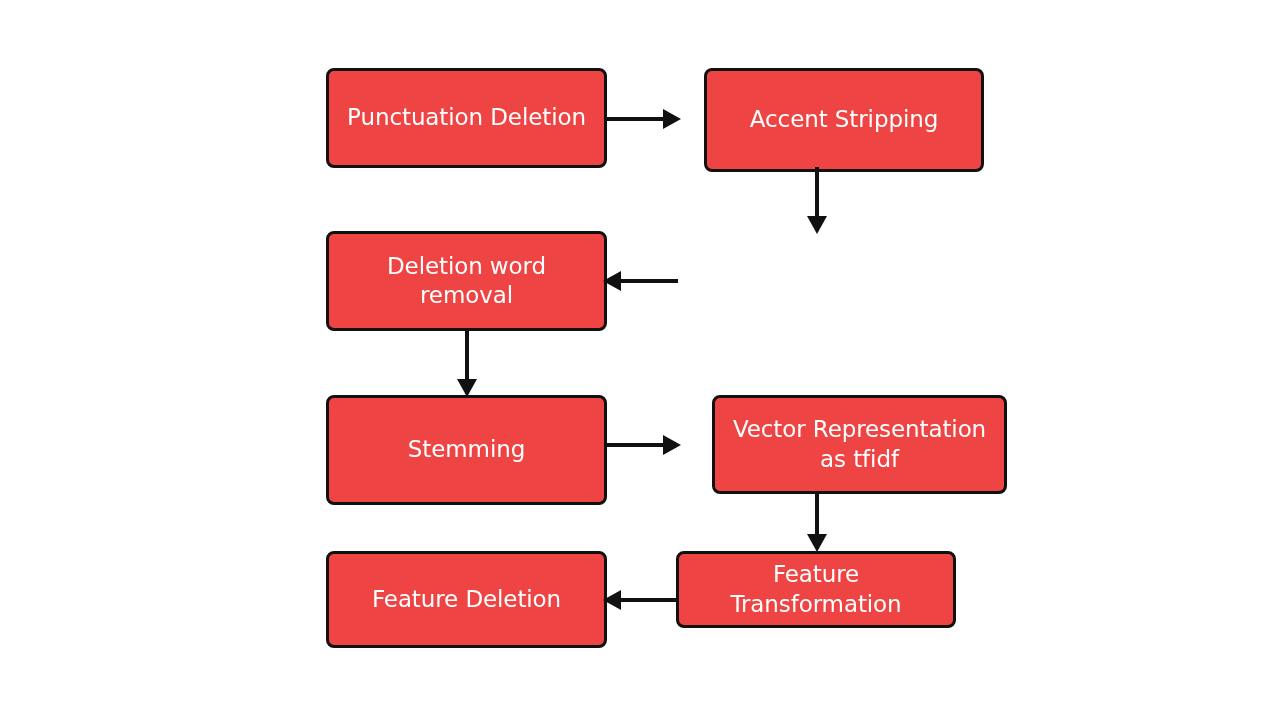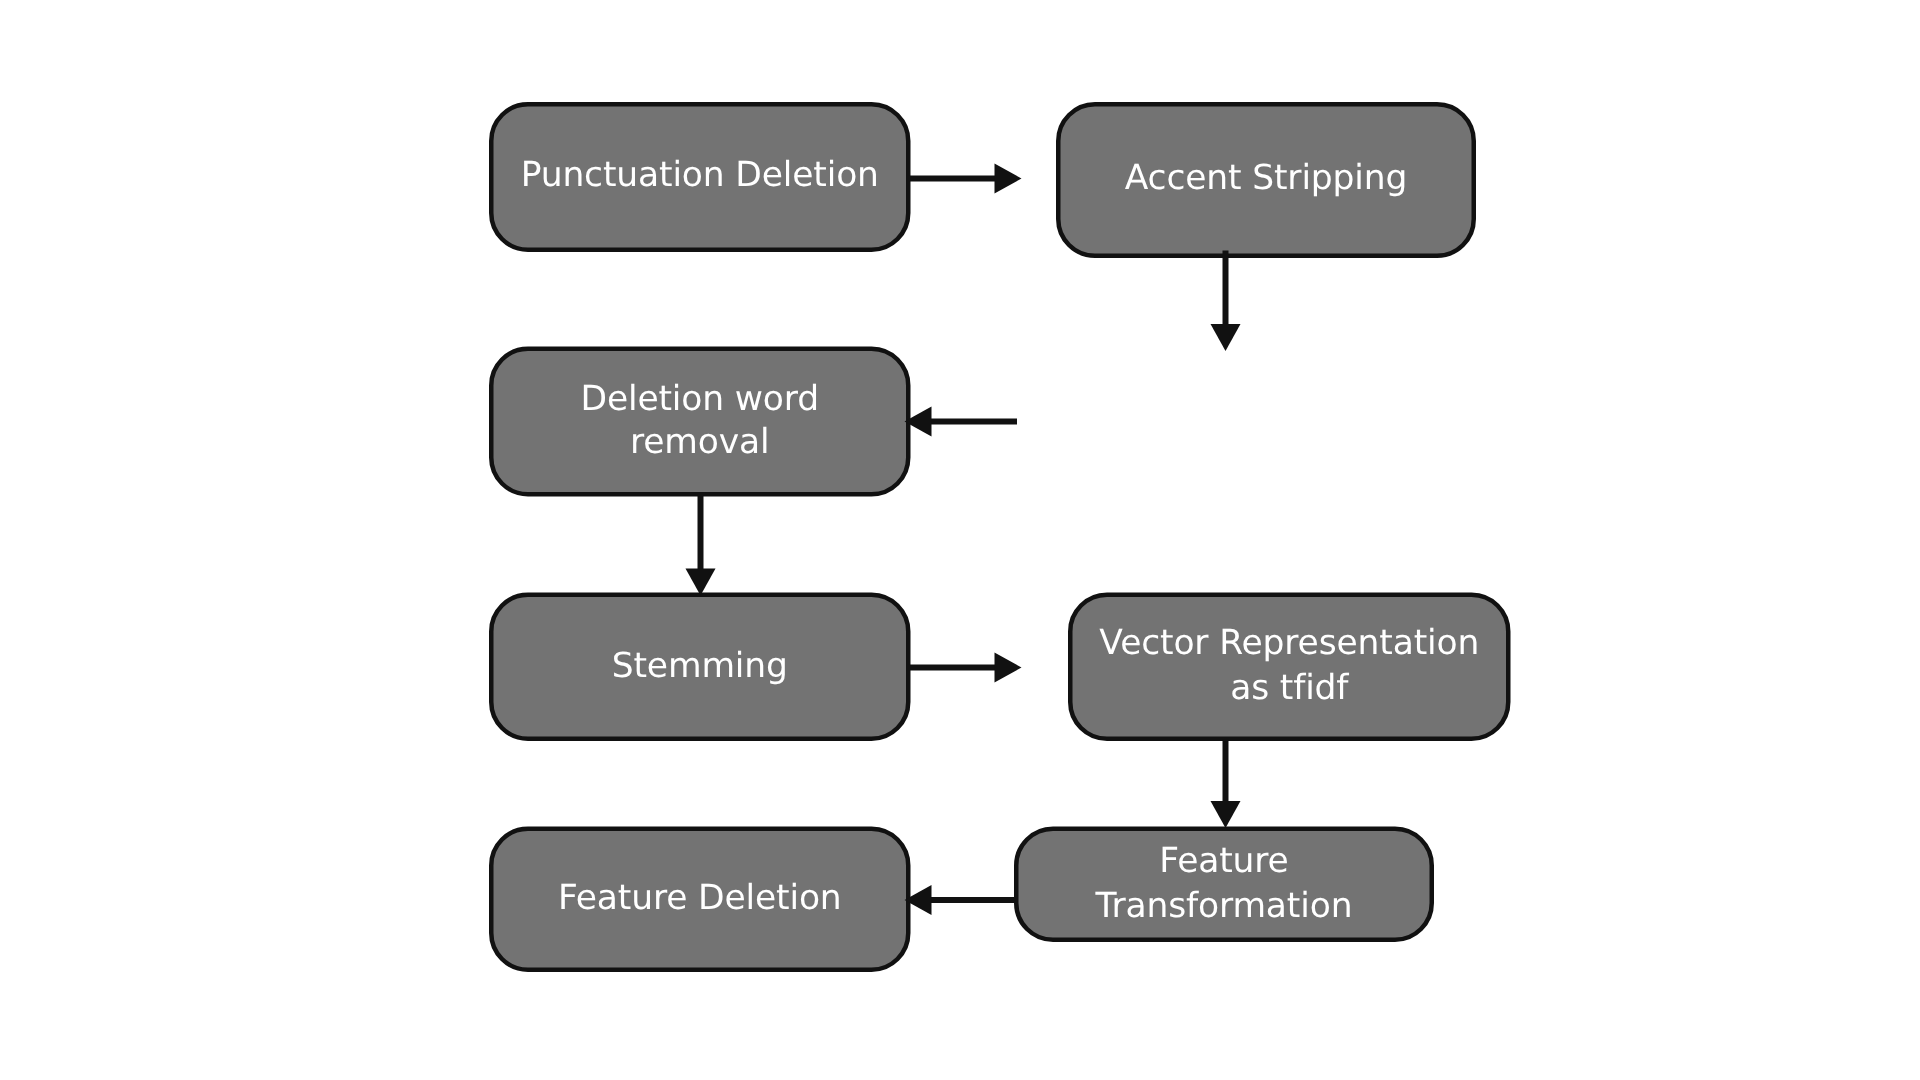--- a/index.html
+++ b/index.html
@@ -16,23 +16,23 @@
   }
   #diagram-canvas {
     position: relative;
     width: 1280px;
     height: 720px;
     background: #ffffff;
   }
   .flow-node {
     position: absolute;
     box-sizing: border-box;
-    background: #737373;
+    background: #ef4444;
     border: 3px solid #111111;
-    border-radius: 26px;
+    border-radius: 8px;
     display: flex;
     align-items: center;
     justify-content: center;
     text-align: center;
     color: #ffffff;
     font-family: "DejaVu Sans", sans-serif;
     font-size: 23px;
     font-weight: 400;
     line-height: 1.28;
     letter-spacing: -0.1px;
@@ -65,21 +65,21 @@
   <div class="flow-node" style="left:704px; top:68px; width:280px; height:104px;">
     <span class="node-label">Accent Stripping</span>
   </div>
 
   <div class="flow-node" style="left:326px; top:231px; width:281px; height:100px;">
     <span class="node-label">Deletion word
 removal</span>
   </div>
 
 
-  <div class="flow-node" style="left:326px; top:395px; width:281px; height:99px;">
+  <div class="flow-node" style="left:326px; top:395px; width:281px; height:110px;">
     <span class="node-label">Stemming</span>
   </div>
 
   <div class="flow-node" style="left:676px; top:395px; width:295px; height:99px;margin-left:36px;">
     <span class="node-label">Vector Representation
 as tfidf</span>
   </div>
 
   <div class="flow-node" style="left:326px; top:551px; width:281px; height:97px;">
     <span class="node-label">Feature Deletion</span>

